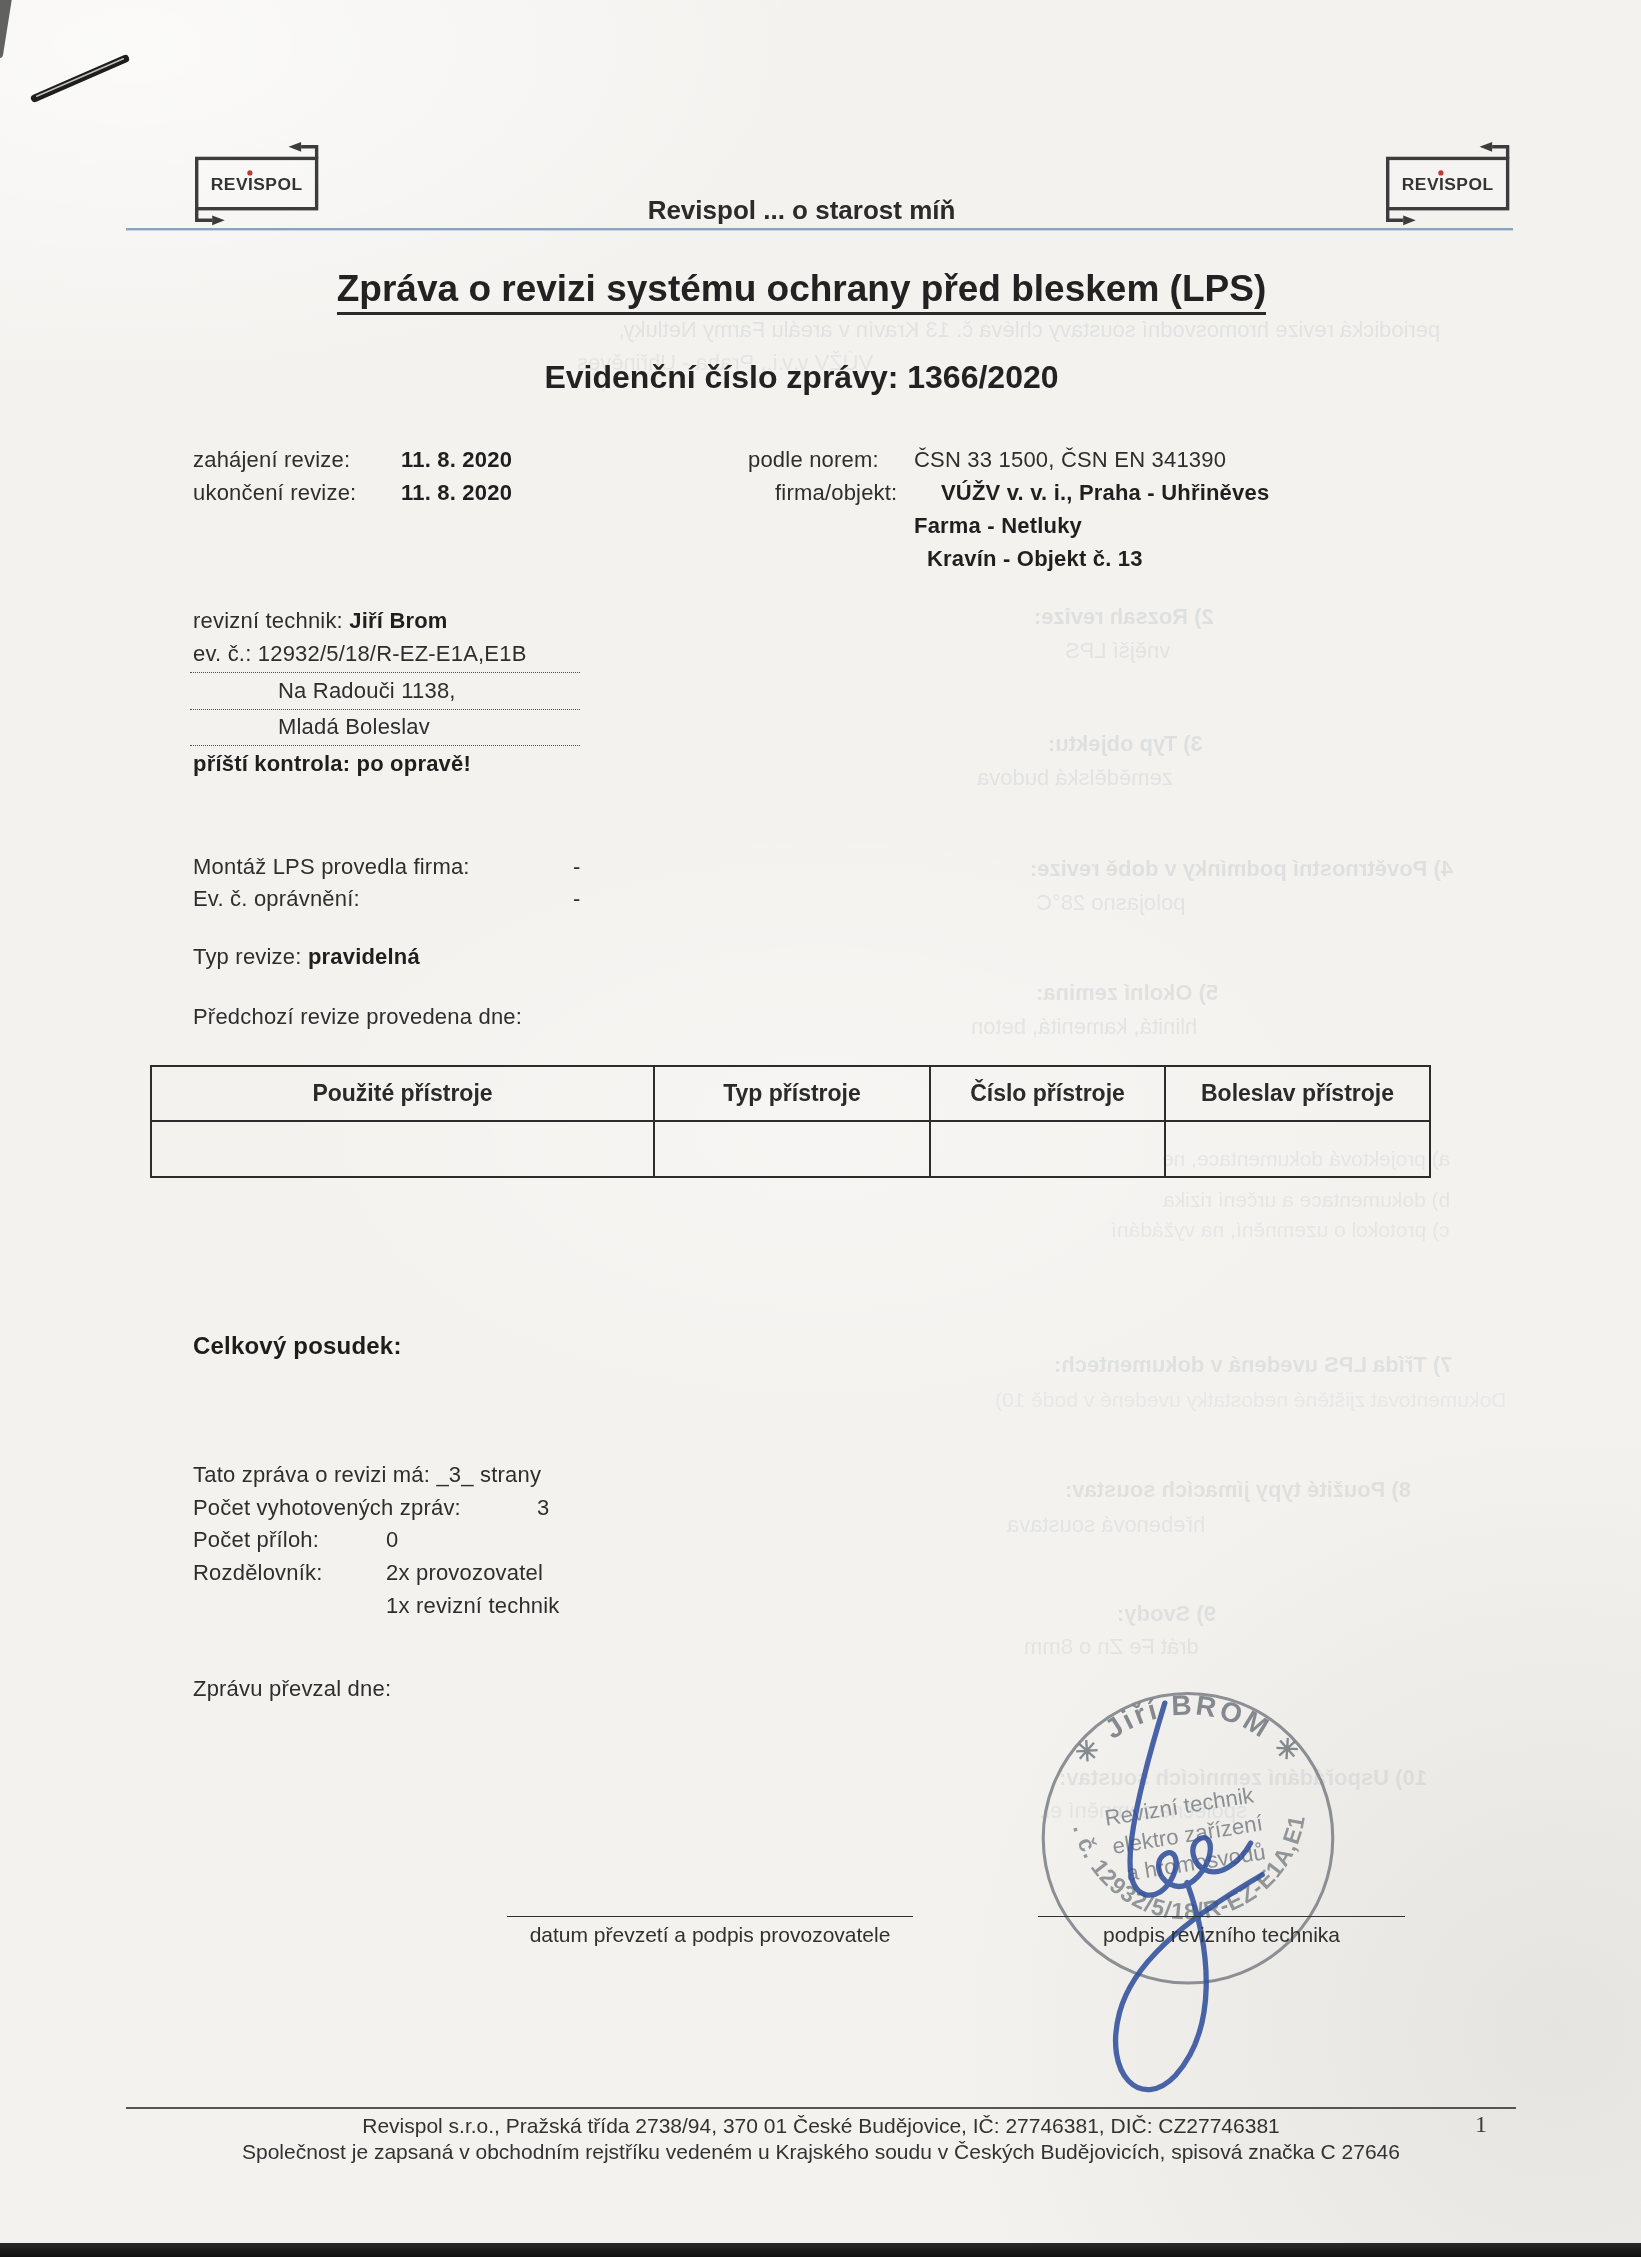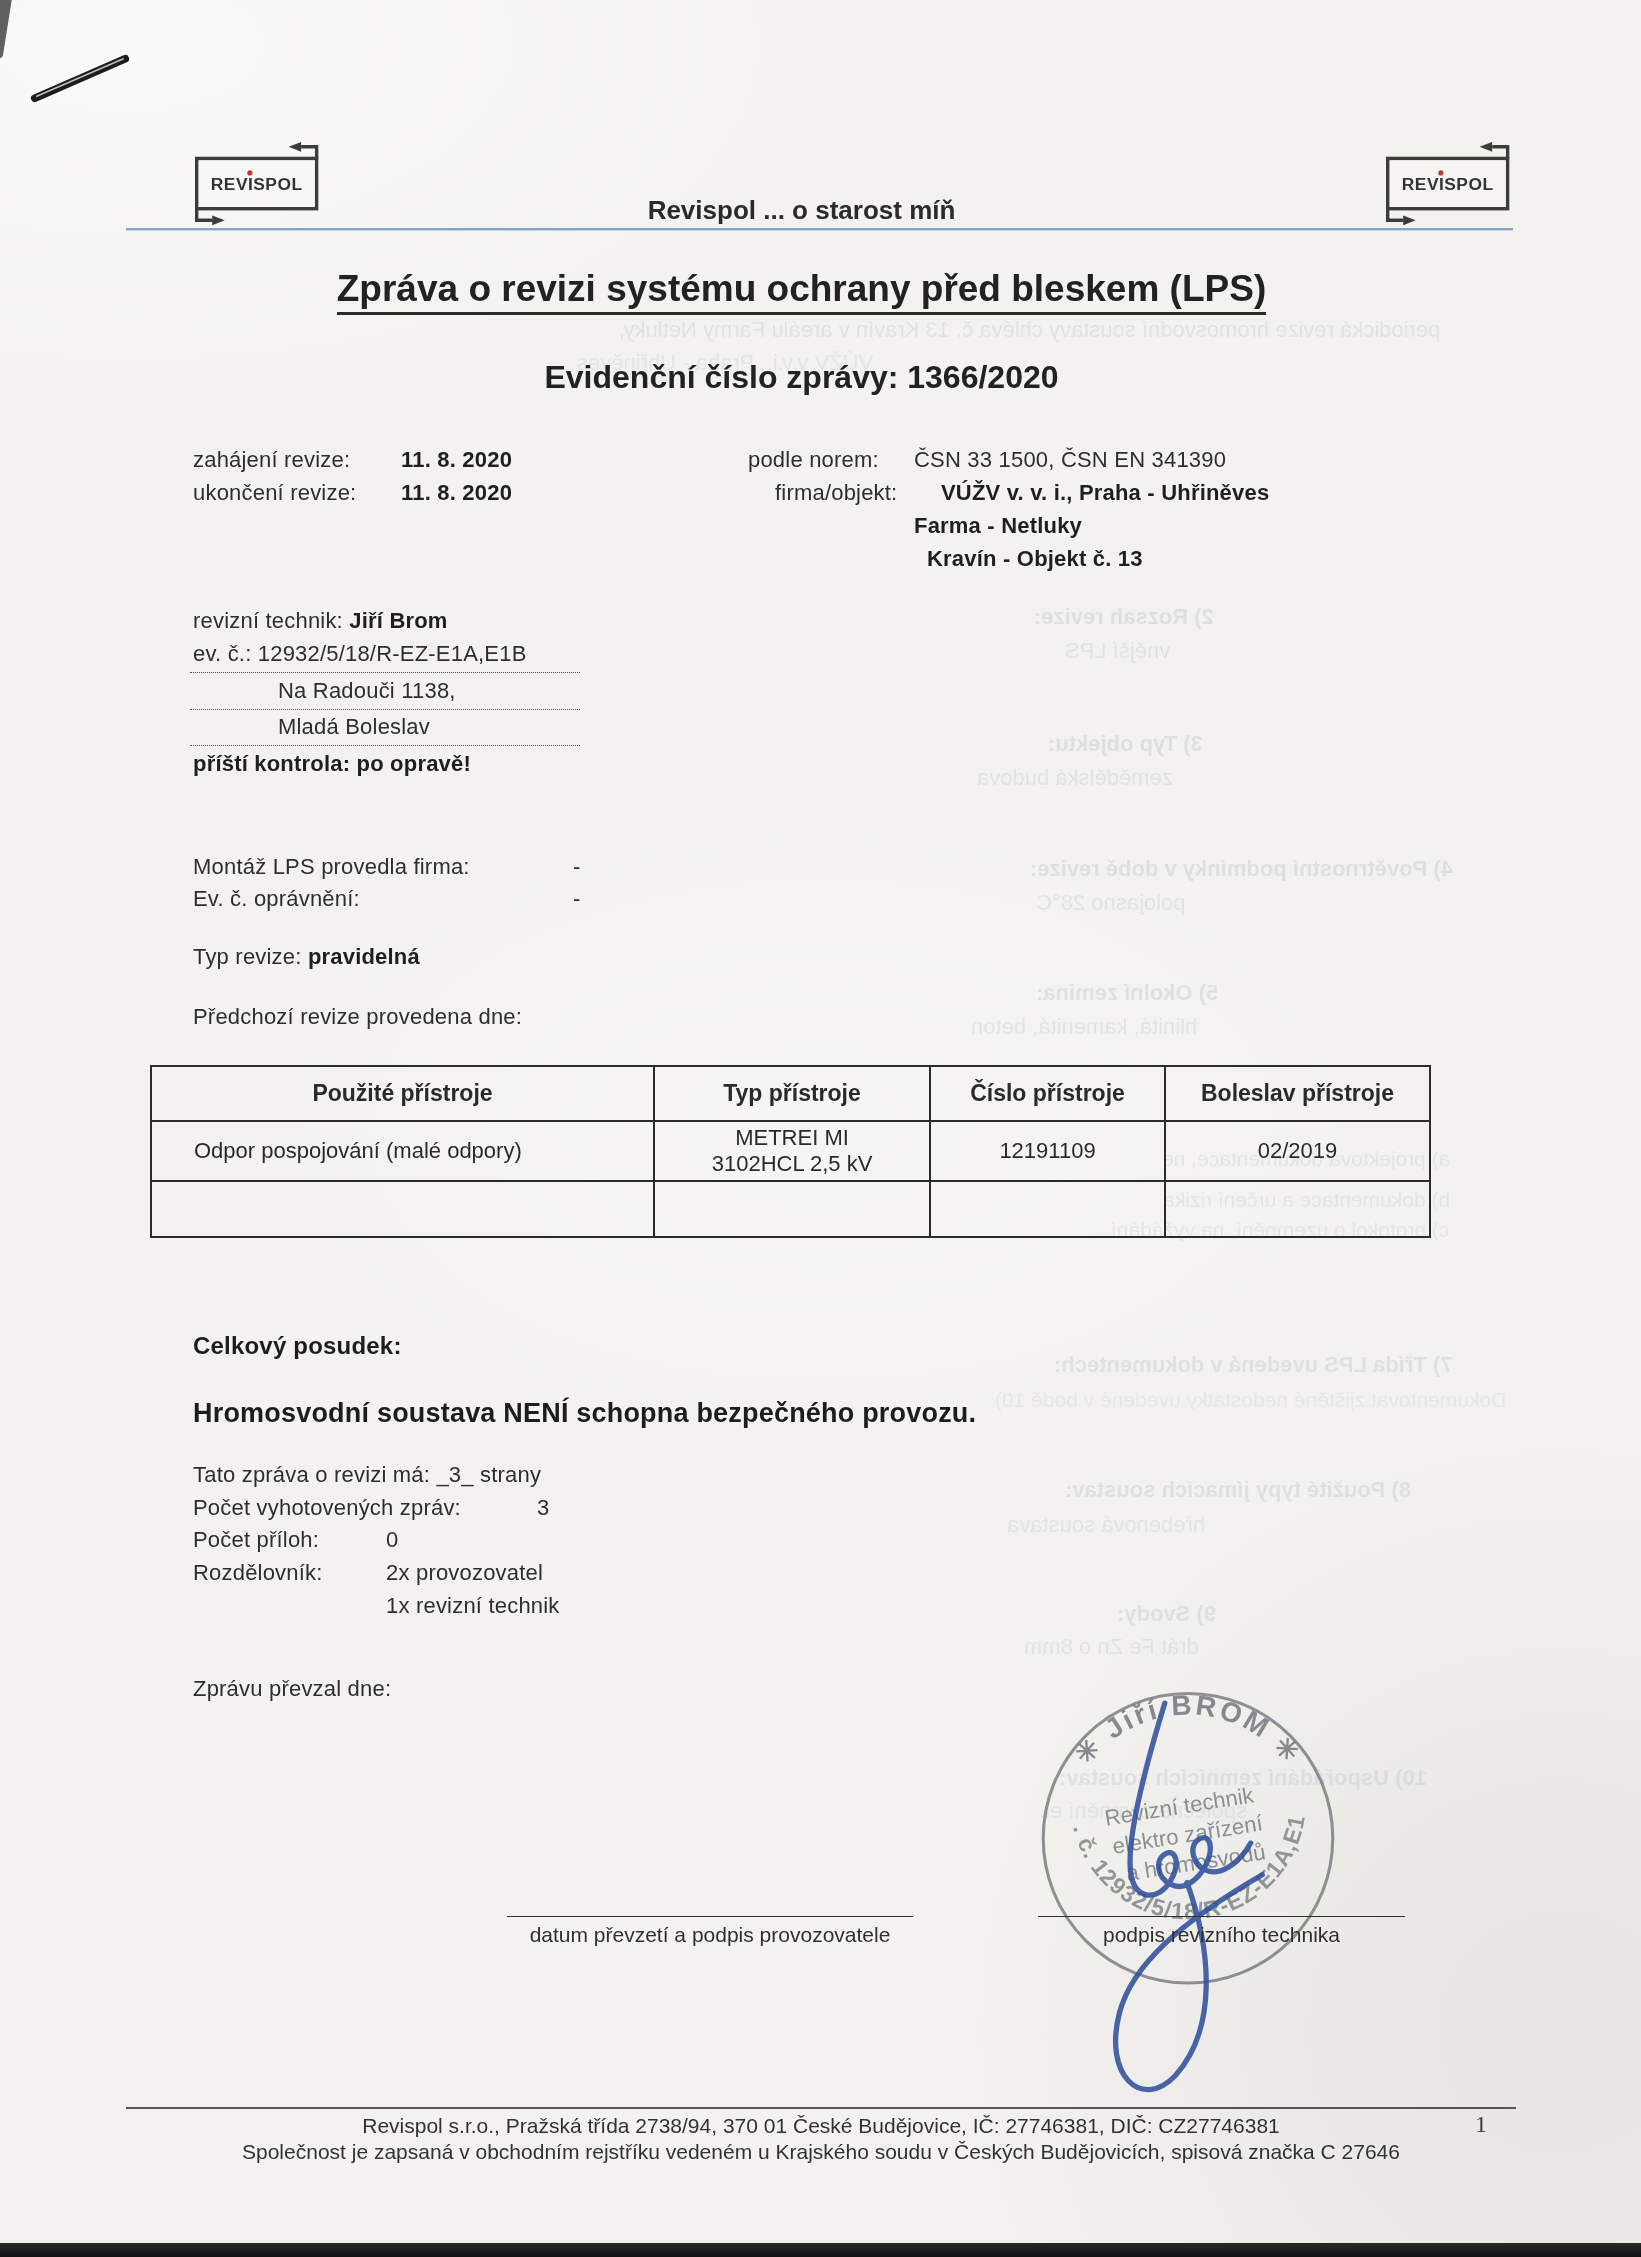--- a/index.html
+++ b/index.html
@@ -160,40 +160,30 @@
       </colgroup>
     <thead>
       <tr style="height:55px;">
         <th>Použité přístroje</th>
         <th>Typ přístroje</th>
         <th>Číslo přístroje</th>
         <th>Boleslav přístroje</th>
       </tr>
     </thead>
     <tbody id="instruments-body">
-        <tr style="height: 60px;">
-          <td class="cell-device">Odpor pospojování (malé odpory)</td>
-          <td class="cell-mid">
-            <div>METREI MI</div>
-            <div>3102HCL 2,5 kV</div>
-          </td>
-          <td class="cell-mid">12191109</td>
-          <td class="cell-mid">02/2019</td>
-        </tr>
         <tr style="height: 56px;">
           <td class="cell-device"></td>
           <td class="cell-mid"></td>
           <td class="cell-mid"></td>
           <td class="cell-mid"></td>
         </tr>
       </tbody>
   </table>
 
   <div class="body-line section-h" style="left:193px;top:1332px;">Celkový posudek:</div>
-  <div class="body-line verdict" style="left:193px;top:1398px;">Hromosvodní soustava NENÍ schopna bezpečného provozu.</div>
 
   <div class="body-line" style="left:193px;top:1462px;">Tato zpráva o revizi má: _3_ strany</div>
   <div class="body-line" style="left:193px;top:1495px;">
     <span class="lbl" style="width:344px;">Počet vyhotovených zpráv:</span><span>3</span>
   </div>
   <div class="body-line" style="left:193px;top:1527px;">
     <span class="lbl" style="width:193px;">Počet příloh:</span><span>0</span>
   </div>
   <div class="body-line" style="left:193px;top:1560px;">
     <span class="lbl" style="width:193px;">Rozdělovník:</span><span>2x provozovatel</span>

